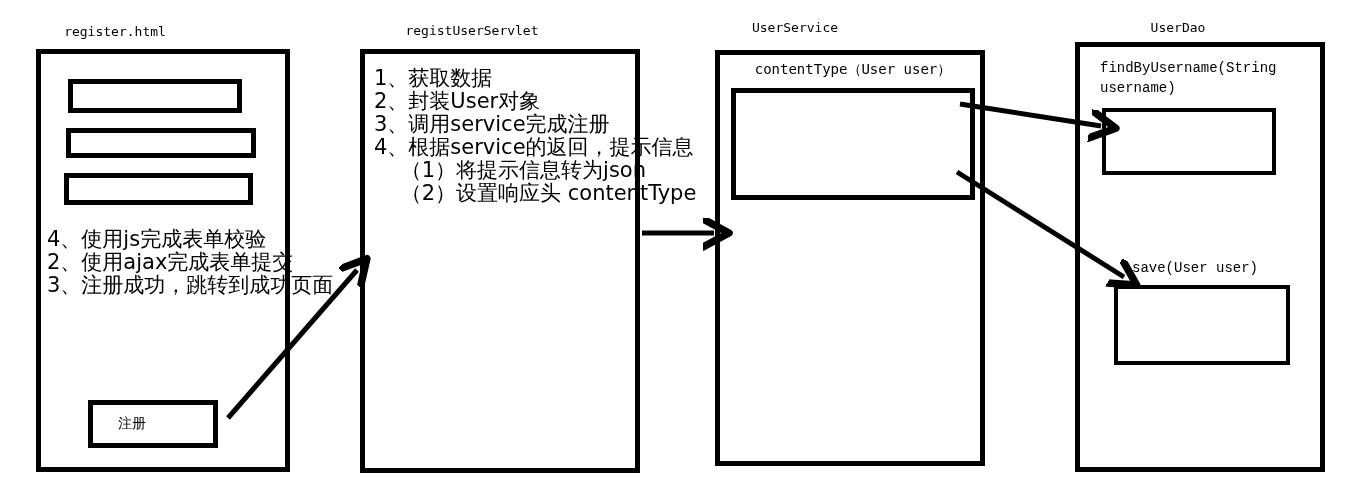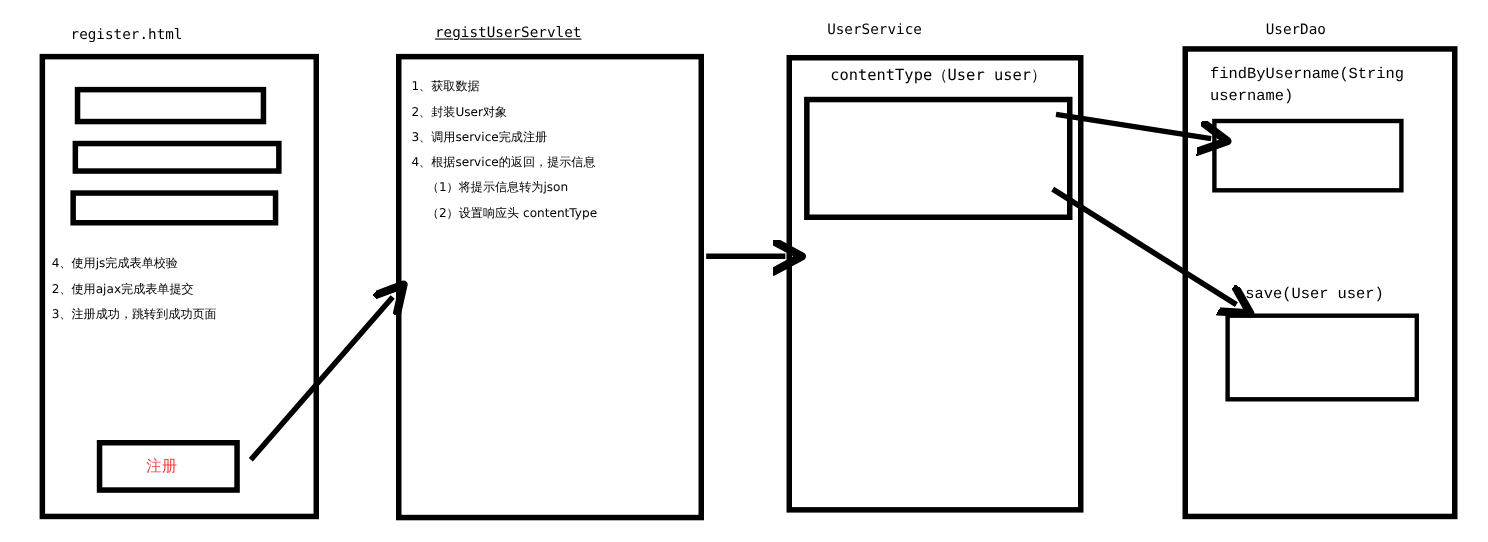--- a/index.html
+++ b/index.html
@@ -55,27 +55,27 @@
     position: absolute;
     border: 5px solid #000;
     background: #fff;
     box-sizing: border-box;
     display: flex;
     align-items: center;
   }
   .btn-label {
     font-family: "DejaVu Sans", "Liberation Sans", sans-serif;
     font-size: 14px;
-    padding-left: 40px;
-    color: #ef4444;
+    padding-left: 25px;
+    color: #000000;
   }
   .note {
     position: absolute;
     font-family: "DejaVu Sans", "Liberation Sans", sans-serif;
-    font-size: 11px;
+    font-size: 21px;
     line-height: 23px;
     color: #000;
     white-space: pre;
   }
   .mono-label {
     position: absolute;
     font-family: Liberation Mono, monospace;
     font-size: 14px;
     line-height: 20px;
     color: #000;
@@ -99,21 +99,21 @@
     pointer-events: none;
     overflow: visible;
   }
 </style>
 </head>
 <body>
 
 <div id="canvas">
 
   <div class="col-title" style="left:115px; top:24px;">register.html</div>
-  <div class="col-title" style="left:462px; top:23px;text-decoration:underline;">registUserServlet</div>
+  <div class="col-title" style="left:472px; top:23px;">registUserServlet</div>
   <div class="col-title" style="left:795px; top:20px;">UserService</div>
   <div class="col-title" style="left:1178px; top:20px;">UserDao</div>
 
   <div class="panel" style="left:36px; top:49px; width:254px; height:423px;">
   </div>
   <div class="field" style="left:68px; top:79px; width:174px; height:34px;"></div>
   <div class="field" style="left:66px; top:128px; width:190px; height:30px;"></div>
   <div class="field" style="left:64px; top:173px; width:189px; height:32px;"></div>
   <div class="note" style="left:47px; top:228px;">4、使用js完成表单校验
 2、使用ajax完成表单提交

